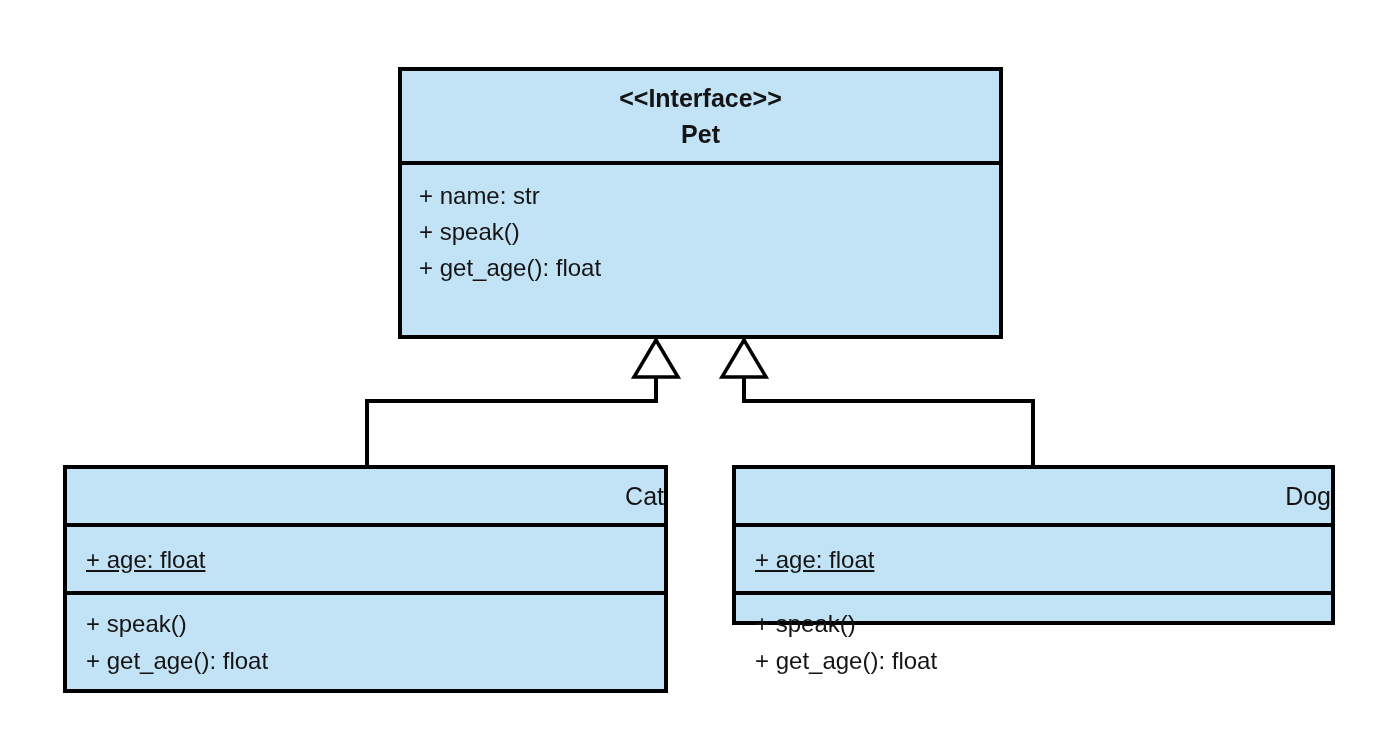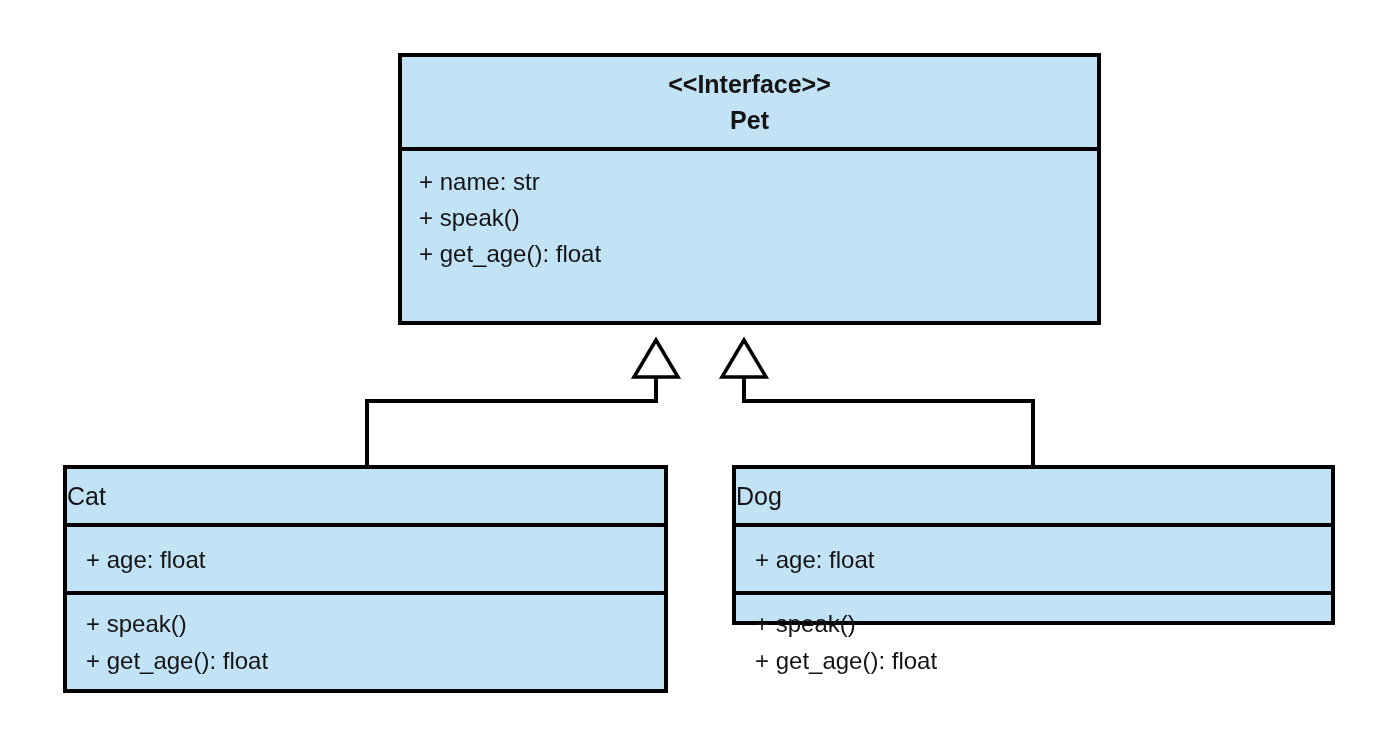--- a/index.html
+++ b/index.html
@@ -36,21 +36,21 @@
     fill: #ffffff;
     stroke: var(--node-stroke);
     stroke-width: 3.5;
     stroke-linejoin: miter;
   }
   .uml-class {
     position: absolute;
     background: var(--node-fill);
     border: 4px solid var(--node-stroke);
   }
-  .uml-class.pet { left: 398px; top: 53px;  width: 703px; height: 272px; }
+  .uml-class.pet { left: 398px; top: 67px;  width: 605px; height: 272px; }
   .uml-class.cat { left: 63px;  top: 465px; width: 605px; height: 228px; }
   .uml-class.dog { left: 732px; top: 465px; width: 603px; height: 160px; }
 
   .compartment { border-bottom: 4px solid var(--node-stroke); }
   .compartment:last-child { border-bottom: none; border-radius: 9px; }
 
   
   .pet .title-compartment {
     height: 94px;
     display: flex;
@@ -72,32 +72,33 @@
     font-size: 24px;
     line-height: 36px;
     white-space: pre;
   }
 
   
   .sub .title-compartment {
     height: 58px;
     display: flex;
     align-items: center;
-    justify-content: flex-start;
+    justify-content: flex-end;
   }
   .sub .class-name {
     font-size: 25px;
     font-weight: normal;
     line-height: 1;
   }
   .sub .attrs-compartment {
     height: 68px;
     display: flex;
     align-items: center;
     padding: 4px 19px;
+    text-decoration: underline;
   }
   .sub .methods-compartment {
     height: 94px;
     padding: 10px 19px 0 19px;
   }
   .sub .member-line { line-height: 37px; }
 </style>
 </head>
 <body>
 

